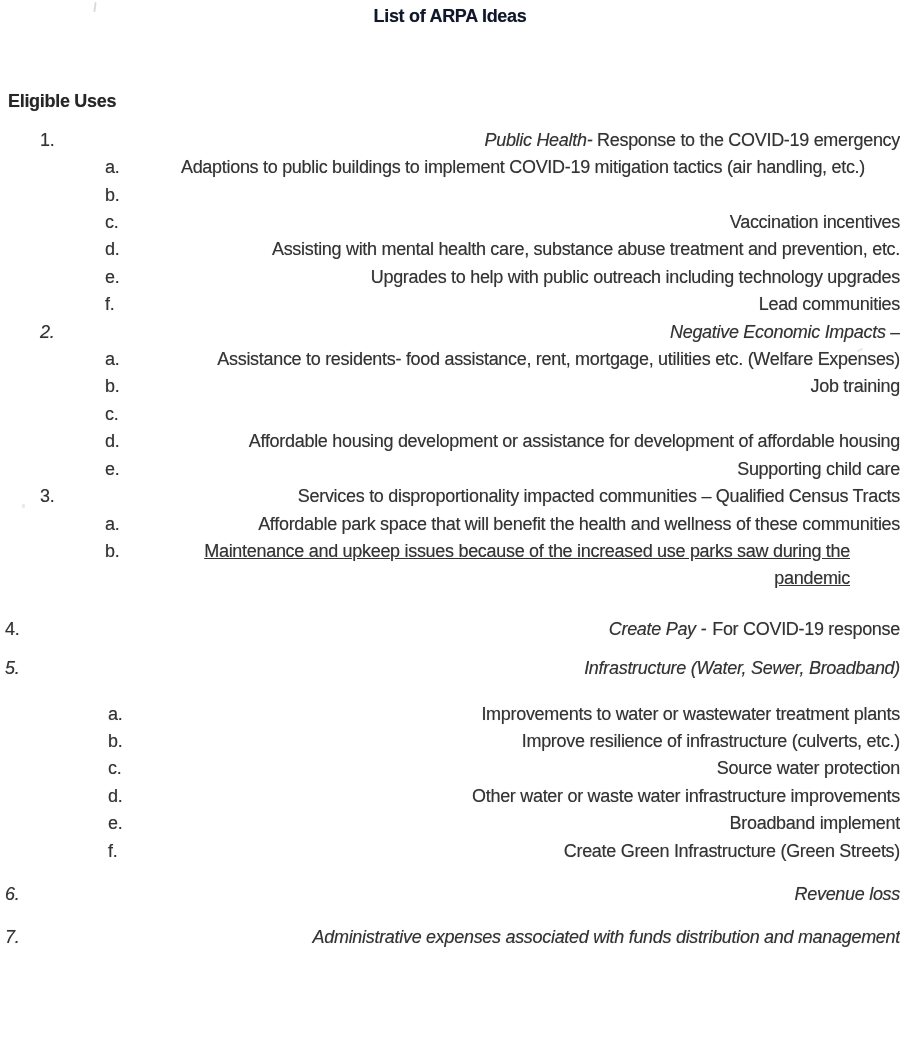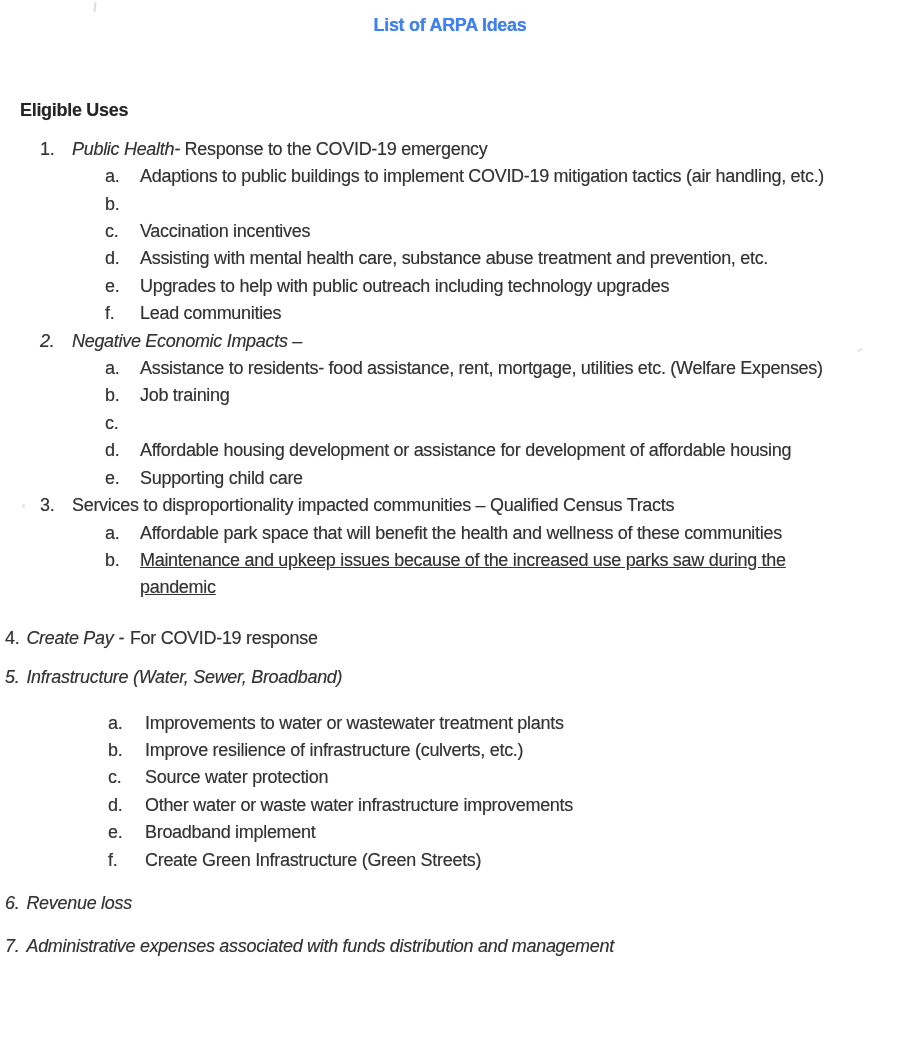--- a/index.html
+++ b/index.html
@@ -10,41 +10,41 @@
     background: #ffffff;
     overflow: hidden;
     font-family: "Liberation Sans", sans-serif;
     font-size: 18px;
     line-height: 27.4px;
     letter-spacing: -0.3px;
     color: #343434;
     text-shadow: 0 0 0.7px rgba(60,60,60,0.55);
   }
   .doc-title {
-    padding-top: 12px;
+    padding-top: 3px;
     text-align: center;
     font-weight: bold;
-    color: #3b82f6;
+    color: #0f172a;
   }
   .section-heading {
     margin-top: 58px;
-    margin-left: 20px;
+    margin-left: 8px;
     font-weight: bold;
     color: #262626;
   }
   .row { display: flex; align-items: flex-start; }
   .lvl1 { padding-left: 40px; }
   .lvl1 > .marker { width: 32px; flex: none; }
   .lvl2 { padding-left: 105px; }
   .lvl2 > .marker { width: 35px; flex: none; }
   .lvl2b { padding-left: 108px; }
   .lvl2b > .marker { width: 37px; flex: none; }
   .flat { padding-left: 5px; }
   .flat > .marker { flex: none; margin-right: 7px; }
-  .content { flex: 1; min-width: 0; }
+  .content { flex: 1; min-width: 0; text-align: right; }
   .it { font-style: italic; }
   .cw725 { max-width: 725px; }
   .cw700 { max-width: 700px; }
   .cw710 { max-width: 710px; text-decoration: underline; }
   .gap-sp { padding-left: 6px; }
   .mt-first { margin-top: 11px; }
   .mt-item4 { margin-top: 23px; }
   .mt-item5 { margin-top: 12px; }
   .mt-sub5  { margin-top: 18px; }
   .mt-item6 { margin-top: 16px; }

